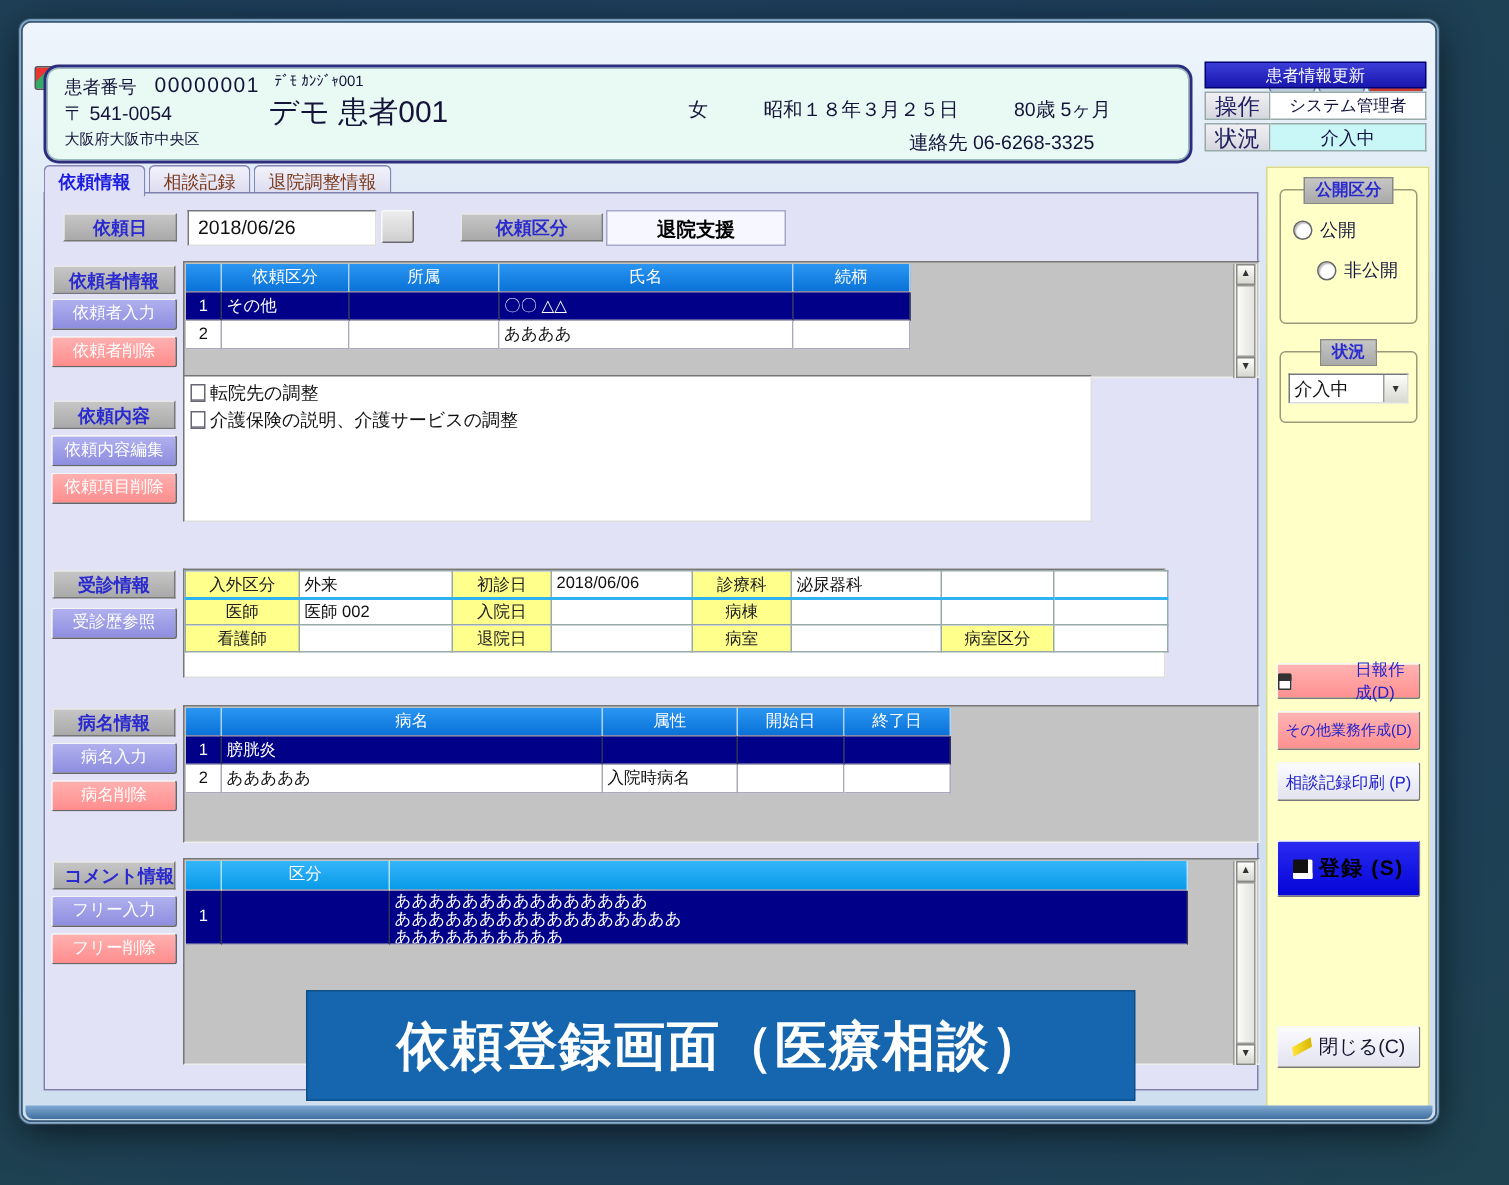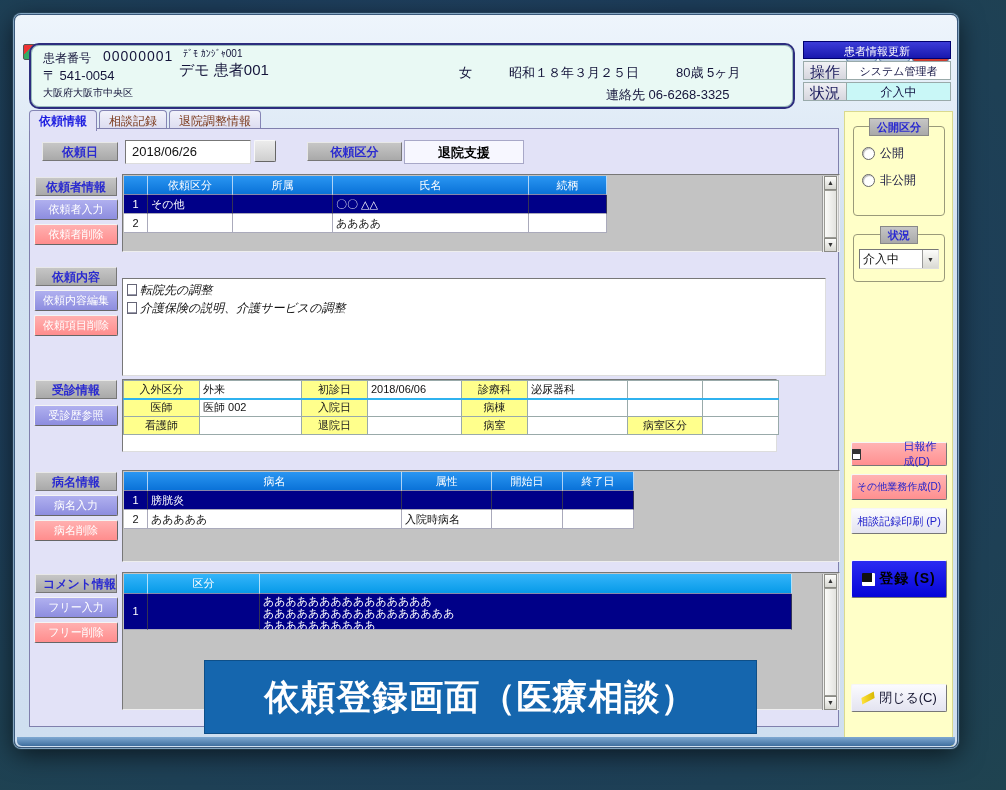--- a/index.html
+++ b/index.html
@@ -131,21 +131,21 @@
       <div class="wbtn close">✕</div>
     </div>
   </div>
 
   <div class="pbox">
     <span class="abs" style="left:12px;top:5px;font-size:12px;">患者番号</span>
     <span class="abs" style="left:72px;top:3px;font-size:14px;letter-spacing:1px;">00000001</span>
     <span class="abs" style="left:12px;top:22px;font-size:13px;">〒 541-0054</span>
     <span class="abs" style="left:12px;top:41px;font-size:10px;">大阪府大阪市中央区</span>
     <span class="abs" style="left:152px;top:3px;font-size:10px;">ﾃﾞﾓ ｶﾝｼﾞｬ001</span>
-    <span class="abs" style="left:148px;top:16px;font-size:15px;">デモ 患者001</span>
+    <span class="abs" style="left:148px;top:16px;font-size:20px;">デモ 患者001</span>
     <span class="abs" style="left:428px;top:19px;font-size:13px;">女</span>
     <span class="abs" style="left:478px;top:19px;font-size:13px;">昭和１８年３月２５日</span>
     <span class="abs" style="left:645px;top:19px;font-size:13px;">80歳 5ヶ月</span>
     <span class="abs" style="left:575px;top:41px;font-size:13px;">連絡先 06-6268-3325</span>
   </div>
 
   <div class="hdr-right">
     <div class="btn-update">患者情報更新</div>
     <div class="hrow">
       <div class="hlbl">操作者</div>
@@ -201,21 +201,21 @@
       <div class="vscroll" style="height:76px;">
         <div class="sb-btn" style="top:0;">▲</div>
         <div class="sb-thumb" style="top:14px;bottom:14px;"></div>
         <div class="sb-btn" style="bottom:0;">▼</div>
       </div>
     </div>
 
     <div class="sec-label" style="left:5px;top:138px;width:82px;">依頼内容</div>
     <div class="sbtn purple" style="left:4px;top:161px;">依頼内容編集</div>
     <div class="sbtn pink" style="left:4px;top:186px;">依頼項目削除</div>
-    <div class="whitebox" style="left:92px;top:149px;width:704px;height:98px;padding:2px;font-style:italic;">
+    <div class="whitebox" style="left:92px;top:121px;width:606px;height:98px;padding:2px;">
       <div class="doc-item">
         <span class="doc-ico"></span>
         <span>転院先の調整</span>
       </div>
       <div class="doc-item">
         <span class="doc-ico"></span>
         <span>介護保険の説明、介護サービスの調整</span>
       </div>
     </div>
 
@@ -325,21 +325,21 @@
     </div>
   </div>
 
   <div class="sidebar">
     <div class="group" style="left:8px;top:14px;width:90px;height:88px;">
       <div class="gtitle">公開区分</div>
       <div class="radio-row" style="left:8px;top:18px;">
         <span class="radio"></span>
         <span>公開</span>
       </div>
-      <div class="radio-row" style="left:8px;top:45px;">
+      <div class="radio-row" style="left:24px;top:45px;">
         <span class="radio"></span>
         <span>非公開</span>
       </div>
     </div>
     <div class="group" style="left:8px;top:122px;width:90px;height:46px;">
       <div class="gtitle">状況</div>
       <div class="combo" style="left:5px;top:14px;width:80px;">
         <span class="ctext">介入中</span>
         <span class="carrow">▼</span>
       </div>

